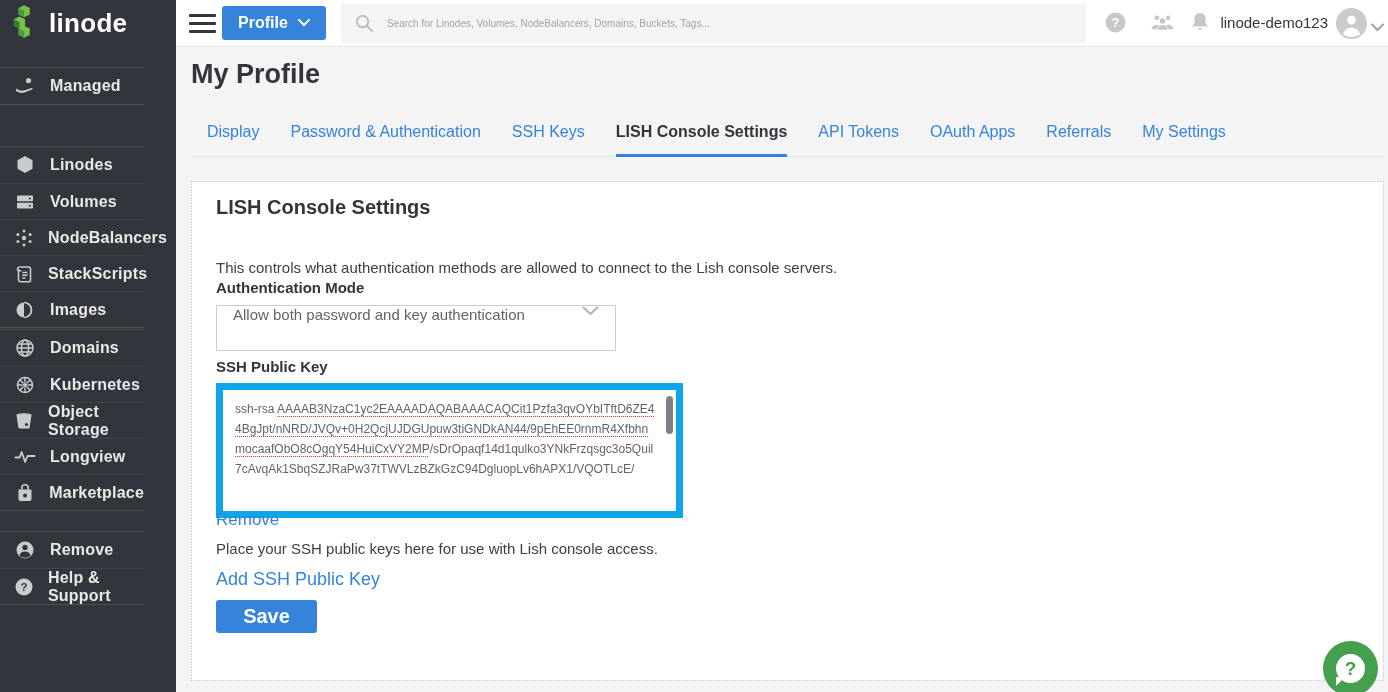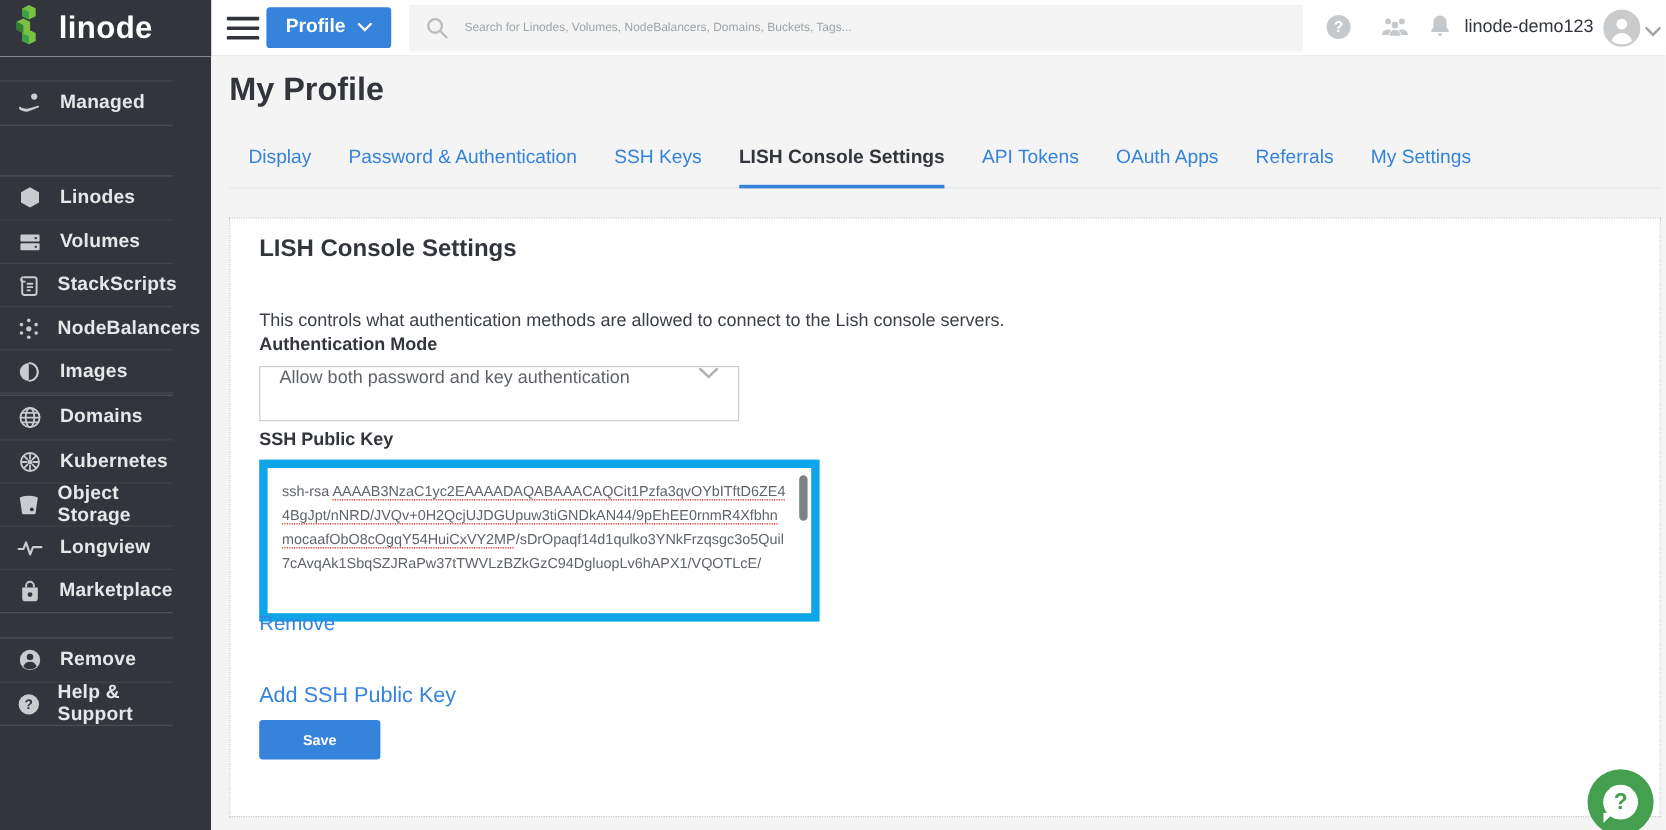--- a/index.html
+++ b/index.html
@@ -80,21 +80,21 @@
   .misspelled { text-decoration:underline; text-decoration-style:dotted;
                 text-decoration-color:#e0442e; text-underline-offset:3px; }
   .scroll-thumb { position:absolute; right:3px; top:6px; width:7px; height:38px;
                   background:#7e8286; border-radius:4px; cursor:grab; }
   .link { color:#3683dc; text-decoration:none; cursor:pointer; }
   .remove-link  { position:absolute; left:24px; top:328px; font-size:17px; }
   .helper-text  { position:absolute; left:24px; top:358px; font-size:15px; color:#3c4147; }
   .add-key-link { position:absolute; left:24px; top:387px; font-size:18px; }
   .save-btn { position:absolute; left:24px; top:418px; width:101px; height:33px;
               background:#3683dc; color:#fff; border:none; border-radius:3px;
-              font-size:12px; font-weight:600; font-family:inherit; cursor:pointer; }
+              font-size:20px; font-weight:600; font-family:inherit; cursor:pointer; }
 
   
   .fab { position:absolute; left:1323px; top:641px; width:55px; height:55px;
          border-radius:50%; background:#44a04e; display:flex; align-items:center;
          justify-content:center; cursor:pointer; z-index:3; }
   .fab-bubble { width:29px; height:29px; background:#fff; border-radius:50%;
                 position:relative; display:flex; align-items:center; justify-content:center; }
   .fab-bubble::after { content:''; position:absolute; left:0px; bottom:-3px;
                        width:9px; height:9px; background:#fff;
                        clip-path:polygon(0 100%, 0 0, 100% 0); }
@@ -209,41 +209,41 @@
           <rect x="3" y="4.5" width="16" height="5.8" rx="1" fill="#c9ccce"></rect>
           <rect x="3" y="11.8" width="16" height="5.8" rx="1" fill="#c9ccce"></rect>
           <circle cx="15.8" cy="7.4" r="1" fill="#32363c"></circle>
           <circle cx="15.8" cy="14.7" r="1" fill="#32363c"></circle>
         </svg>
       </span>
       <span class="nav-label">Volumes</span>
     </div>
     <div class="nav-item">
       <span class="nav-icon">
-        <svg width="22" height="22" viewBox="0 0 22 22" fill="none" stroke="#c9ccce" stroke-width="1.6">
-          <path d="M6.5 4h9a2 2 0 0 1 2 2v11a1.8 1.8 0 0 1-1.8 1.8H7.5A2 2 0 0 1 5.5 17V6"></path>
-          <path d="M6.5 4a1.9 1.9 0 0 0-1.9 1.9c0 1 .9 1.8 1.9 1.8h1.8"></path>
-          <path d="M9.3 9.5h5.2M9.3 12.3h5.2M9.3 15h3.2"></path>
-        </svg>
-      </span>
-      <span class="nav-label">StackScripts</span>
-    </div>
-    <div class="nav-item">
-      <span class="nav-icon">
         <svg width="22" height="22" viewBox="0 0 22 22" fill="#c9ccce">
           <circle cx="11" cy="11" r="2.2"></circle>
             <circle cx="11" cy="4" r="1.5"></circle>
           <circle cx="17.1" cy="7.5" r="1.5"></circle>
             <circle cx="17.1" cy="14.5" r="1.5"></circle>
           <circle cx="11" cy="18" r="1.5"></circle>
             <circle cx="4.9" cy="14.5" r="1.5"></circle>
           <circle cx="4.9" cy="7.5" r="1.5"></circle>
         </svg>
       </span>
       <span class="nav-label">NodeBalancers</span>
+    </div>
+    <div class="nav-item">
+      <span class="nav-icon">
+        <svg width="22" height="22" viewBox="0 0 22 22" fill="none" stroke="#c9ccce" stroke-width="1.6">
+          <path d="M6.5 4h9a2 2 0 0 1 2 2v11a1.8 1.8 0 0 1-1.8 1.8H7.5A2 2 0 0 1 5.5 17V6"></path>
+          <path d="M6.5 4a1.9 1.9 0 0 0-1.9 1.9c0 1 .9 1.8 1.9 1.8h1.8"></path>
+          <path d="M9.3 9.5h5.2M9.3 12.3h5.2M9.3 15h3.2"></path>
+        </svg>
+      </span>
+      <span class="nav-label">StackScripts</span>
     </div>
     <div class="nav-item">
       <span class="nav-icon">
         <svg width="22" height="22" viewBox="0 0 22 22">
           <path d="M10 3.5a7.5 7.5 0 0 0 0 15z" fill="#c9ccce"></path>
           <path d="M10 3.5a7.5 7.5 0 0 1 0 15" fill="none" stroke="#c9ccce" stroke-width="1.5"></path>
           <path d="M13.5 4.4a7.5 7.5 0 0 1 0 13.2" fill="none" stroke="#c9ccce" stroke-width="1.5"></path>
         </svg>
       </span>
       <span class="nav-label">Images</span>
@@ -350,20 +350,21 @@
       </svg>
     </div>
 
     <label class="field-label lbl-ssh">SSH Public Key</label>
     <div class="keybox" role="textbox">
       <span>ssh-rsa </span><span class="misspelled">AAAAB3NzaC1yc2EAAAADAQABAAACAQCit1Pzfa3qvOYbITftD6ZE44BgJpt/nNRD/JVQv+0H2QcjUJDGUpuw3tiGNDkAN44/9pEhEE0rnmR4XfbhnmocaafObO8cOgqY54HuiCxVY2MP</span><span>/sDrOpaqf14d1qulko3YNkFrzqsgc3o5Quil7cAvqAk1SbqSZJRaPw37tTWVLzBZkGzC94DgluopLv6hAPX1/VQOTLcE/</span>
       <span class="scroll-thumb"></span>
     </div>
 
     <a class="link remove-link">Remove</a>
+    <p class="helper-text">Place your SSH public keys here for use with Lish console access.</p>
     <a class="link add-key-link">Add SSH Public Key</a>
     <button class="save-btn">Save</button>
   </div>
 </div>
 
 <div class="fab">
   <div class="fab-bubble">
     <span class="fab-q">?</span>
   </div>
 </div>

